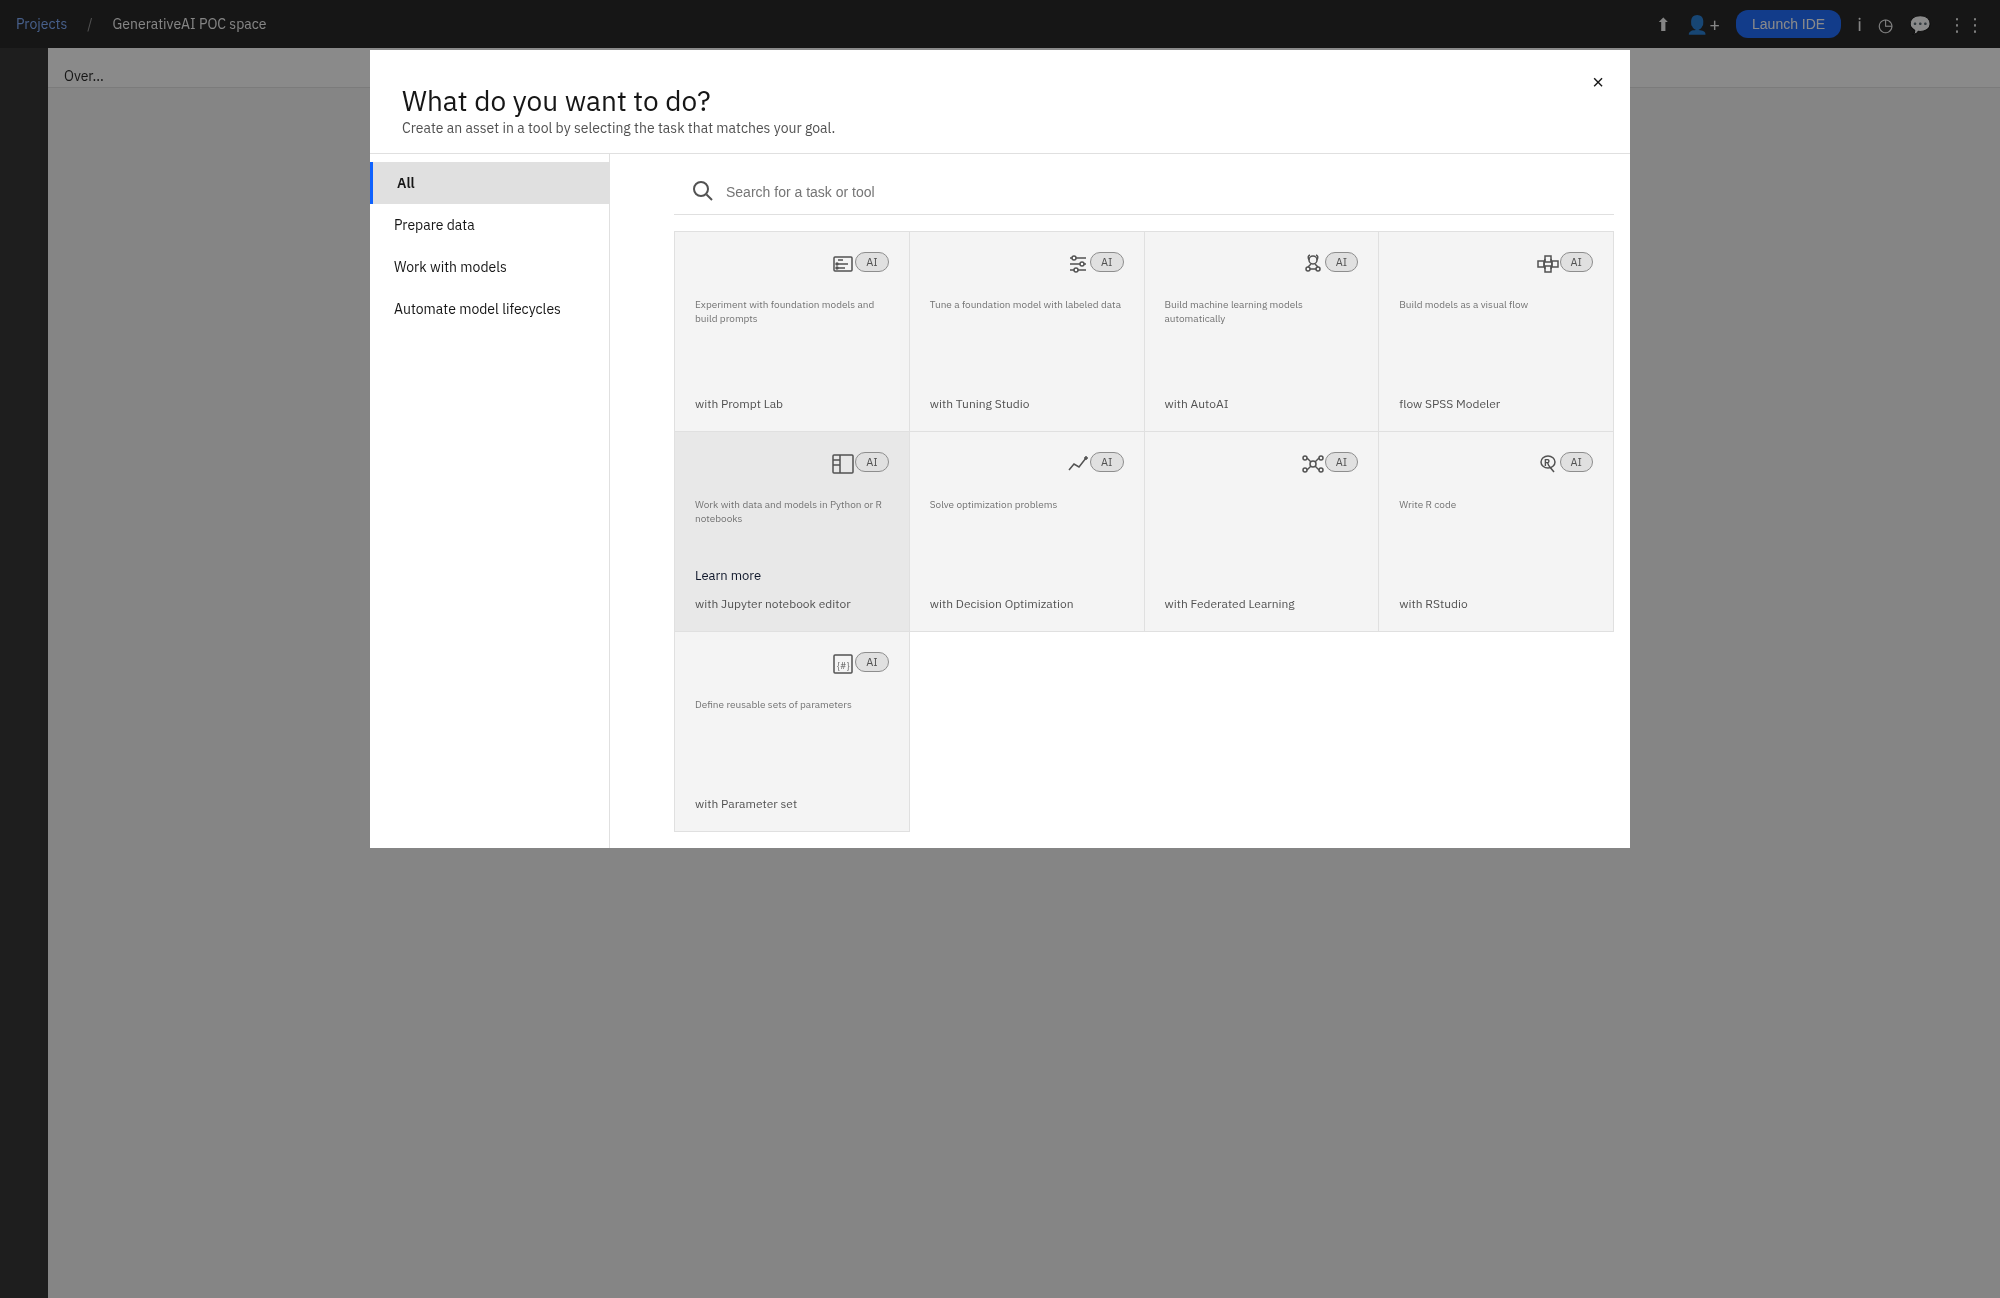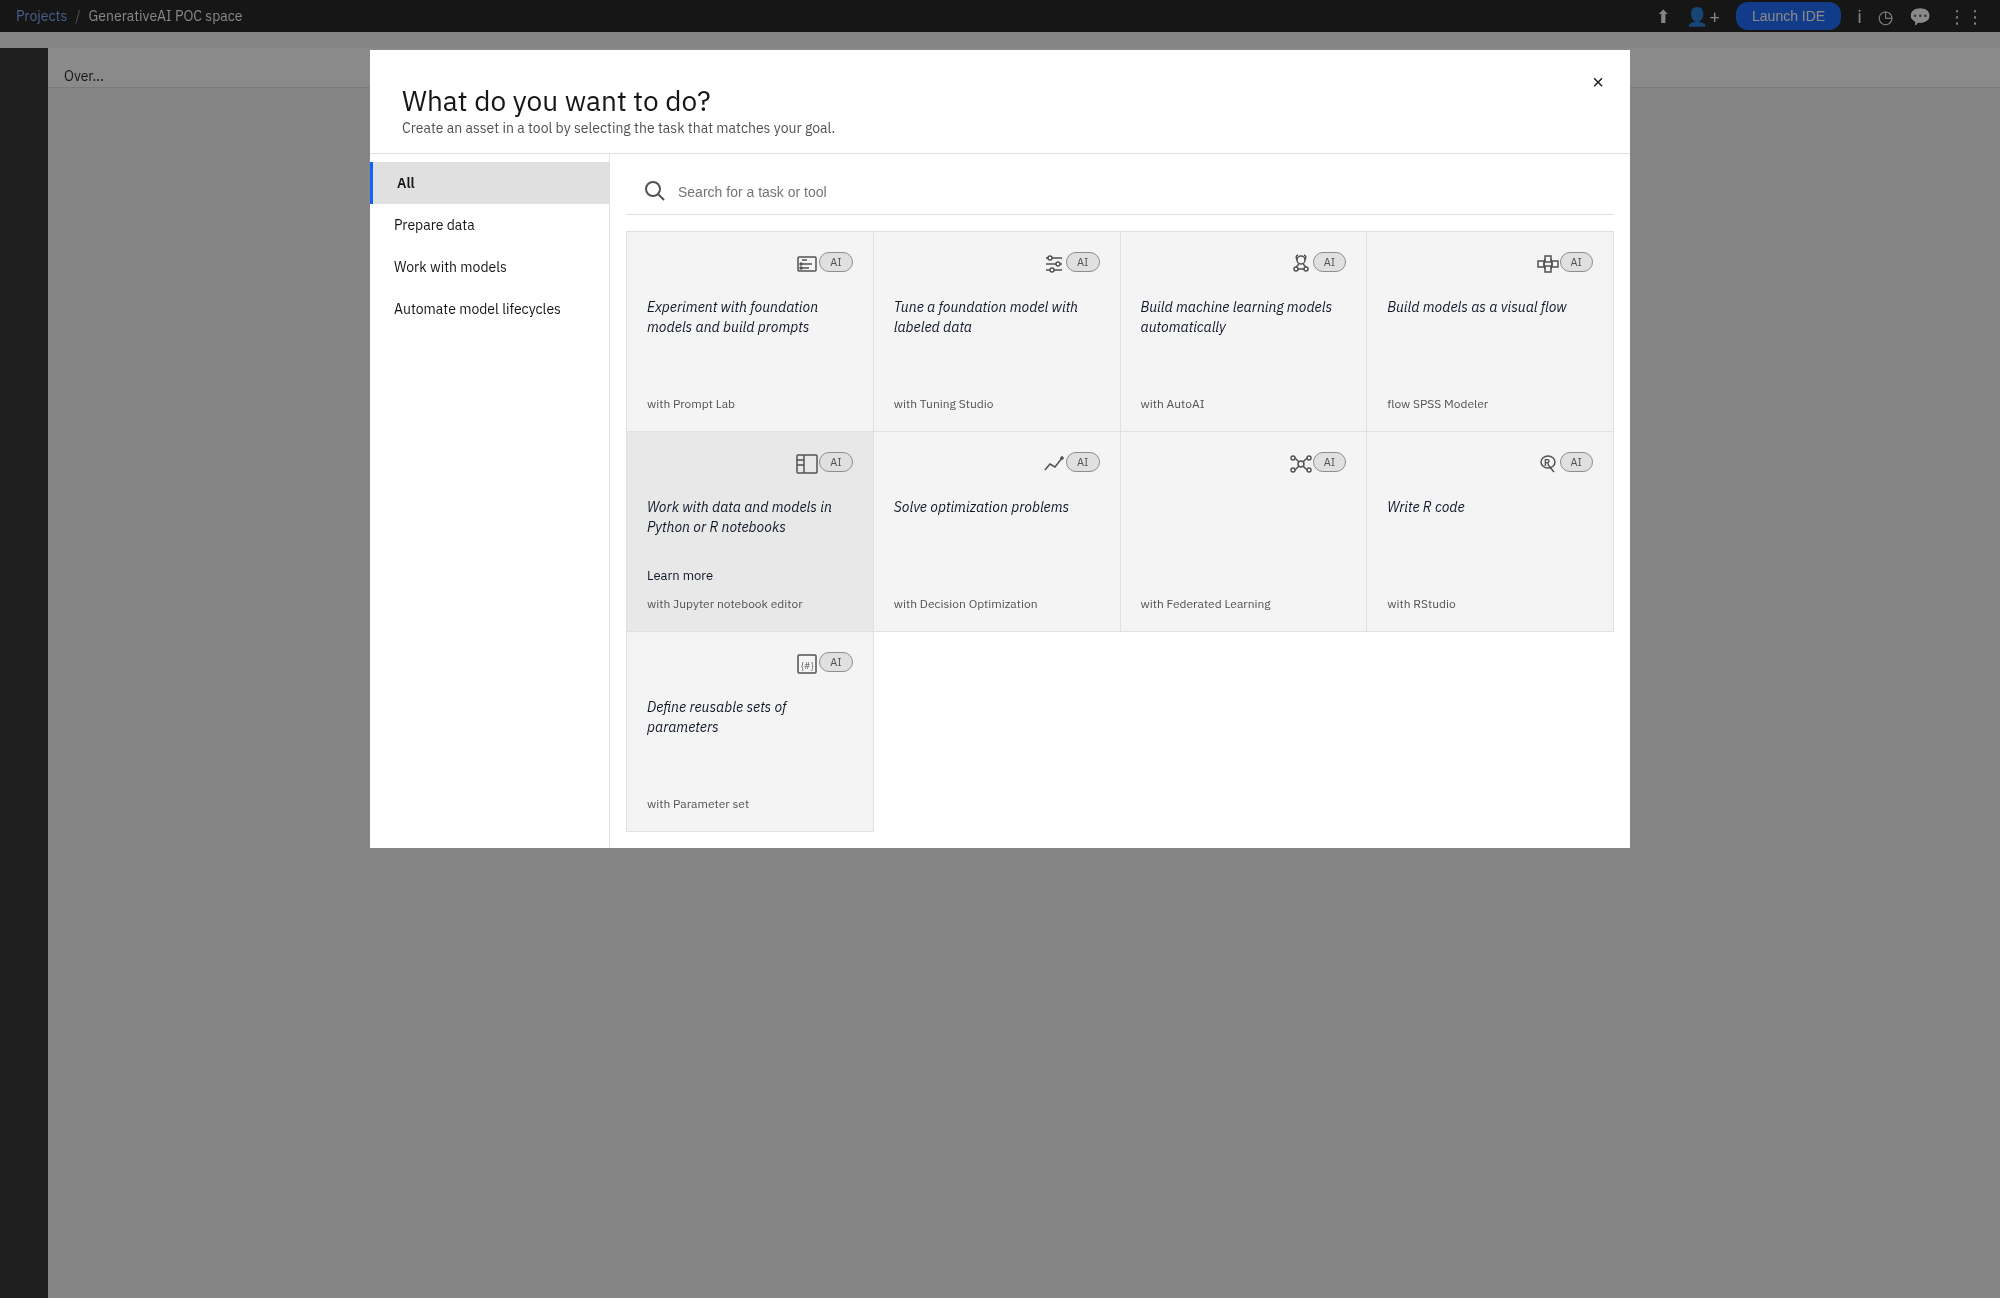--- a/index.html
+++ b/index.html
@@ -16,26 +16,26 @@
     .app-background {
       position: absolute;
       top: 0; left: 0;
       width: 100%; height: 100%;
       background: #f4f4f4;
     }
 
     .top-bar {
       position: absolute;
       top: 0; left: 0; right: 0;
-      height: 32px;
+      height: 48px;
       background: #161616;
       display: flex;
       align-items: center;
       padding: 0 16px;
-      gap: 8px;
+      gap: 20px;
       z-index: 1;
     }
 
     .top-bar-link {
       color: #78a9ff;
       font-size: 14px;
       text-decoration: none;
     }
 
     .top-bar-separator {
@@ -125,20 +125,21 @@
       height: 32px;
       display: flex;
       align-items: center;
       justify-content: center;
     }
 
     .modal-body {
       display: flex;
       flex: 1;
       overflow: hidden;
+      gap: 48px;
     }
 
     
     .sidebar {
       width: 240px;
       min-width: 240px;
       border-right: 1px solid #e0e0e0;
       padding: 8px 0;
     }
 
@@ -228,26 +229,25 @@
     .ai-badge {
       background: #e0e0e0;
       border: 1px solid #8d8d8d;
       border-radius: 20px;
       padding: 2px 10px;
       font-size: 11px;
       color: #525252;
     }
 
     .card-title {
-      font-size: 14px;
+      font-size: 10px;
       font-weight: 400;
-      color: #0f172a;
+      color: #737373;
       flex: 1;
       line-height: 1.4;
-      font-style: italic;
     }
 
     .card-footer {
       margin-top: auto;
       padding-top: 12px;
       font-size: 12px;
       color: #525252;
     }
 
     .card-learn-more {

